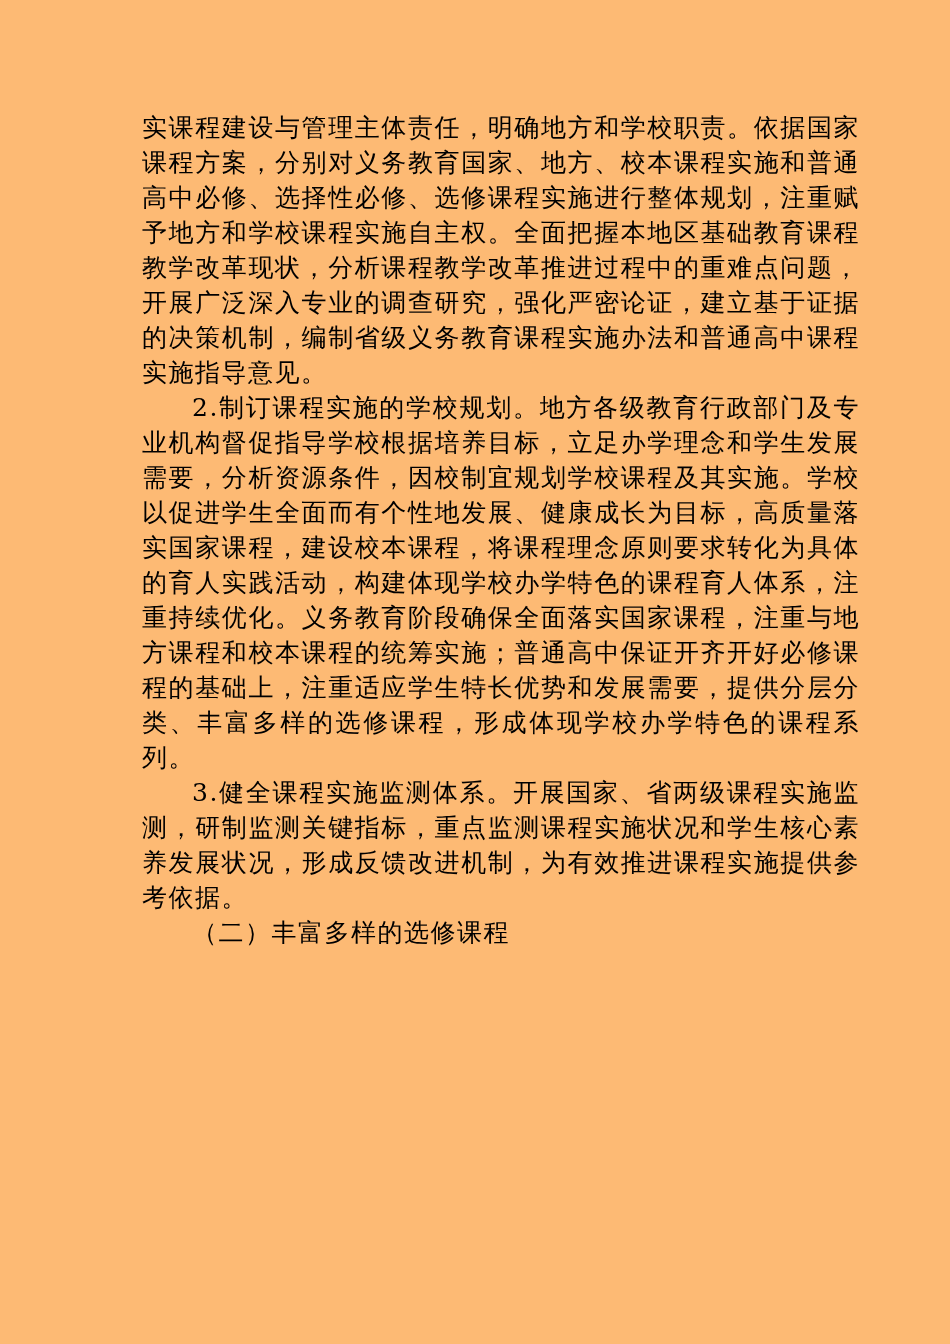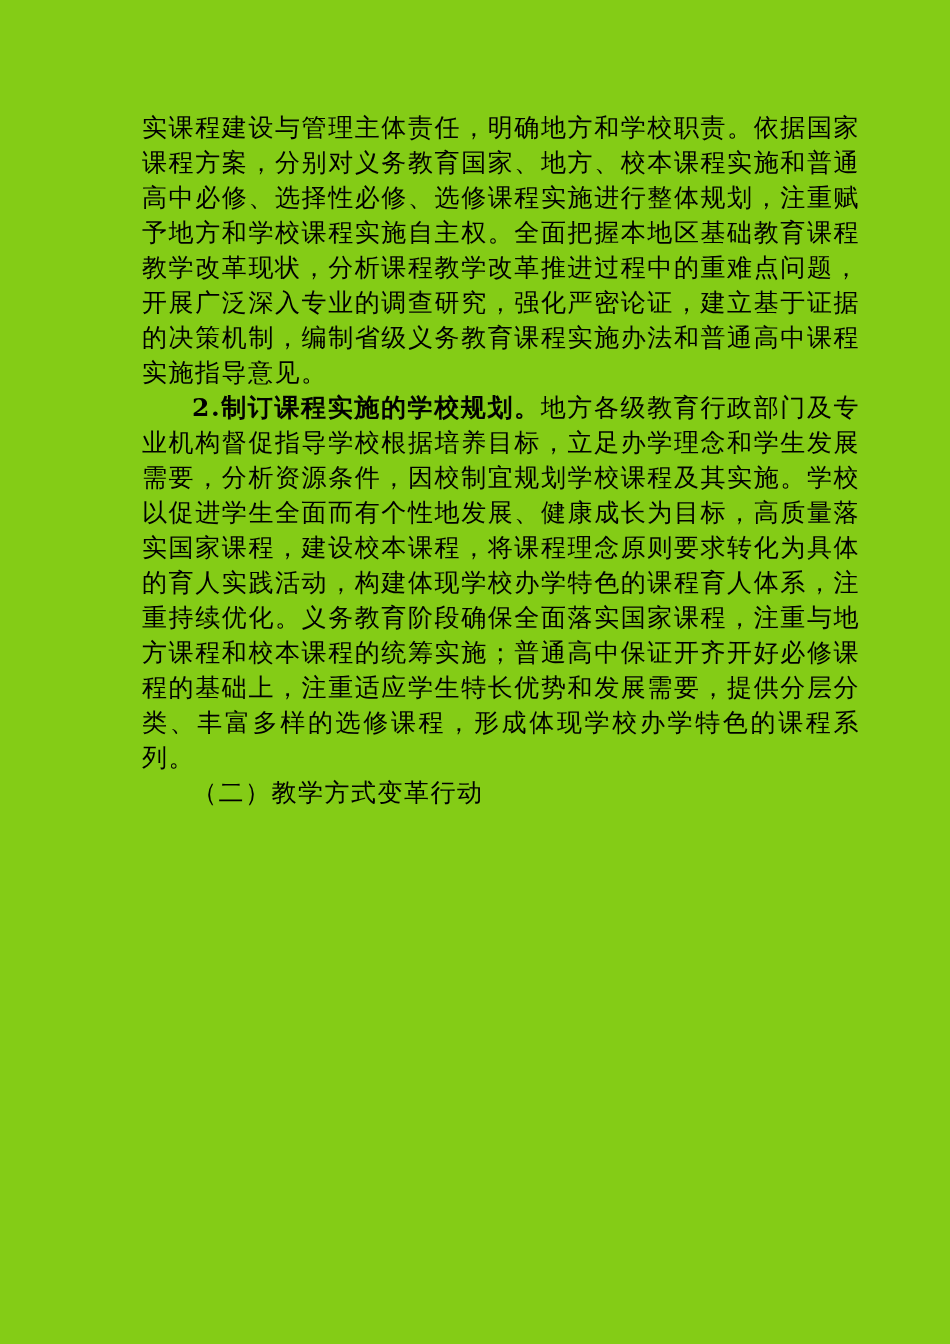--- a/index.html
+++ b/index.html
@@ -10,43 +10,44 @@
   body {
     width: 950px;
     height: 1344px;
     overflow: hidden;
   }
   .page {
     box-sizing: border-box;
     width: 950px;
     height: 1344px;
     padding: 110px 90px 60px 142px;
-    background: #84cc16;
+    background: #fdba74;
     color: #000000;
     font-family: "DejaVu Serif", "Liberation Serif", serif;
     font-size: 25px;
     line-height: 35px;
     overflow: hidden;
   }
   .doc-body p.para {
     margin: 0;
     text-align: justify;
     text-justify: inter-character;
     letter-spacing: 1.5px;
     word-break: break-all;
   }
   .doc-body p.para.indent {
     text-indent: 2em;
   }
   .doc-body .bold {
-    font-weight: bold;
+    font-weight: normal;
   }
 </style>
 </head>
 <body>
 
 <div class="page">
   <div class="doc-body">
       <p class="para"><span>实课程建设与管理主体责任，明确地方和学校职责。依据国家课程方案，分别对义务教育国家、地方、校本课程实施和普通高中必修、选择性必修、选修课程实施进行整体规划，注重赋予地方和学校课程实施自主权。全面把握本地区基础教育课程教学改革现状，分析课程教学改革推进过程中的重难点问题，开展广泛深入专业的调查研究，强化严密论证，建立基于证据的决策机制，编制省级义务教育课程实施办法和普通高中课程实施指导意见。</span></p>
       <p class="para indent"><span class="bold">2.制订课程实施的学校规划。</span><span>地方各级教育行政部门及专业机构督促指导学校根据培养目标，立足办学理念和学生发展需要，分析资源条件，因校制宜规划学校课程及其实施。学校以促进学生全面而有个性地发展、健康成长为目标，高质量落实国家课程，建设校本课程，将课程理念原则要求转化为具体的育人实践活动，构建体现学校办学特色的课程育人体系，注重持续优化。义务教育阶段确保全面落实国家课程，注重与地方课程和校本课程的统筹实施；普通高中保证开齐开好必修课程的基础上，注重适应学生特长优势和发展需要，提供分层分类、丰富多样的选修课程，形成体现学校办学特色的课程系列。</span></p>
-      <p class="para indent"><span>（二）教学方式变革行动</span></p>
+      <p class="para indent"><span class="bold">3.健全课程实施监测体系。</span><span>开展国家、省两级课程实施监测，研制监测关键指标，重点监测课程实施状况和学生核心素养发展状况，形成反馈改进机制，为有效推进课程实施提供参考依据。</span></p>
+      <p class="para indent"><span>（二）丰富多样的选修课程</span></p>
     </div>
 </div>
 
 </body></html>

